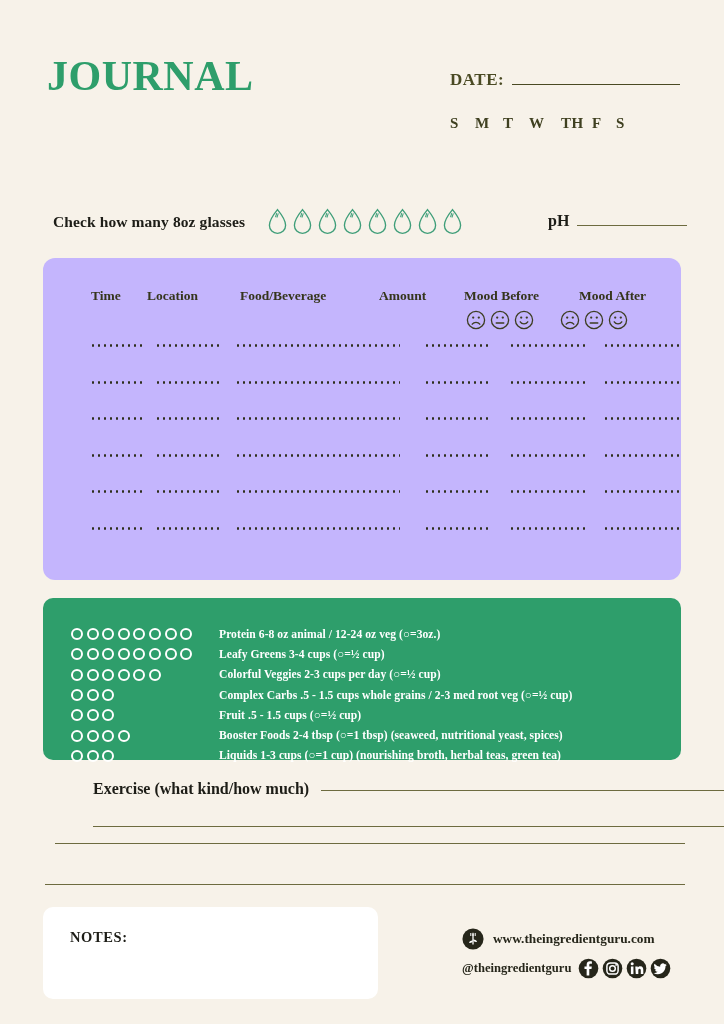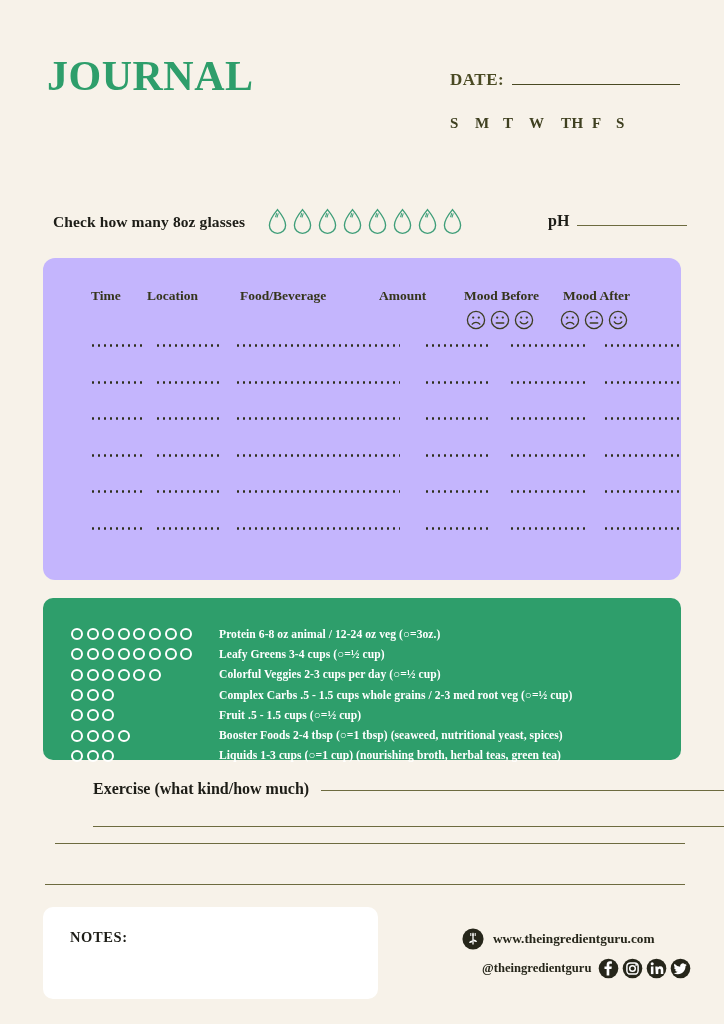--- a/index.html
+++ b/index.html
@@ -53,21 +53,21 @@
   .thead { position: absolute; left: 0; top: 0; width: 638px; height: 32px; }
   .th {
     position: absolute; top: 30px; font-size: 13.5px; font-weight: bold; color: #35351c;
     white-space: nowrap;
   }
   .th-time     { left: 48px; }
   .th-location { left: 104px; }
   .th-food     { left: 197px; }
   .th-amount   { left: 336px; }
   .th-before   { left: 421px; }
-  .th-after    { left: 520px; }
+  .th-after    { left: 536px; }
 
   .faces { position: absolute; top: 52px; display: flex; gap: 4px; }
   .faces-before { left: 423px; }
   .faces-after  { left: 517px; }
   .face { width: 20px; height: 20px; display: block; }
 
   .rows { position: absolute; left: 0; top: 78px; width: 638px; }
   .row { position: relative; height: 36.5px; }
   .cell { position: absolute; height: 2px; top: 8px; }
   .dots {
@@ -123,21 +123,21 @@
     position: absolute; left: 27px; top: 22px;
     font-size: 14.5px; font-weight: bold; color: #1d1d17; letter-spacing: .6px;
   }
 
   
   .footer { position: absolute; left: 462px; top: 928px; width: 230px; }
   .f-row1 { display: flex; align-items: center; }
   .logo { width: 22px; height: 22px; flex: 0 0 22px; }
   .site { font-size: 13.3px; font-weight: bold; color: #26261a; margin-left: 9px; white-space: nowrap; }
   .f-row2 { display: flex; align-items: center; margin-top: 8px; }
-  .handle { font-size: 12.6px; font-weight: bold; color: #26261a; white-space: nowrap; margin-left: 20px; }
+  .handle { font-size: 12.6px; font-weight: bold; color: #26261a; white-space: nowrap; }
   .socials { display: flex; align-items: center; gap: 3px; margin-left: 7px; }
   .soc { width: 21px; height: 21px; display: block; }
 </style>
 </head>
 <body>
 
 <div class="page">
 
   <div class="header">
     <div class="title">

